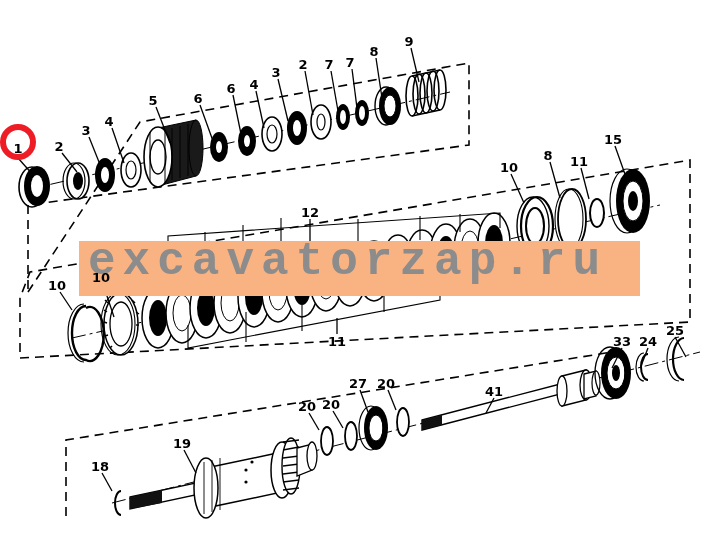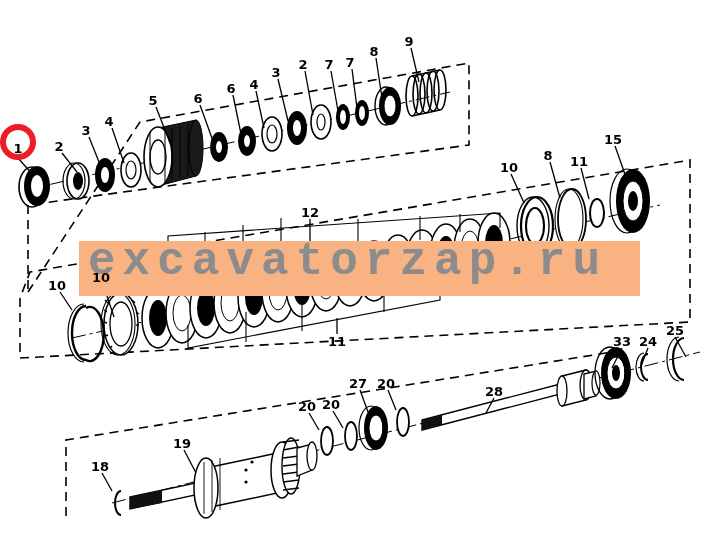--- a/index.html
+++ b/index.html
@@ -399,21 +399,21 @@
       <div style="position: absolute; font-family: &quot;DejaVu Sans&quot;, sans-serif; font-weight: bold; font-size: 13px; color: rgb(0, 0, 0); transform: translate(-50%, -50%); left: 548px; top: 155px; white-space: nowrap;">8</div>
       <div style="position: absolute; font-family: &quot;DejaVu Sans&quot;, sans-serif; font-weight: bold; font-size: 13px; color: rgb(0, 0, 0); transform: translate(-50%, -50%); left: 579px; top: 161px; white-space: nowrap;">11</div>
       <div style="position: absolute; font-family: &quot;DejaVu Sans&quot;, sans-serif; font-weight: bold; font-size: 13px; color: rgb(0, 0, 0); transform: translate(-50%, -50%); left: 613px; top: 139px; white-space: nowrap;">15</div>
       <div style="position: absolute; font-family: &quot;DejaVu Sans&quot;, sans-serif; font-weight: bold; font-size: 13px; color: rgb(0, 0, 0); transform: translate(-50%, -50%); left: 57px; top: 285px; white-space: nowrap;">10</div>
       <div style="position: absolute; font-family: &quot;DejaVu Sans&quot;, sans-serif; font-weight: bold; font-size: 13px; color: rgb(0, 0, 0); transform: translate(-50%, -50%); left: 101px; top: 277px; white-space: nowrap;">10</div>
       <div style="position: absolute; font-family: &quot;DejaVu Sans&quot;, sans-serif; font-weight: bold; font-size: 13px; color: rgb(0, 0, 0); transform: translate(-50%, -50%); left: 310px; top: 212px; white-space: nowrap;">12</div>
       <div style="position: absolute; font-family: &quot;DejaVu Sans&quot;, sans-serif; font-weight: bold; font-size: 13px; color: rgb(0, 0, 0); transform: translate(-50%, -50%); left: 337px; top: 341px; white-space: nowrap;">11</div>
       <div style="position: absolute; font-family: &quot;DejaVu Sans&quot;, sans-serif; font-weight: bold; font-size: 13px; color: rgb(0, 0, 0); transform: translate(-50%, -50%); left: 622px; top: 341px; white-space: nowrap;">33</div>
       <div style="position: absolute; font-family: &quot;DejaVu Sans&quot;, sans-serif; font-weight: bold; font-size: 13px; color: rgb(0, 0, 0); transform: translate(-50%, -50%); left: 648px; top: 341px; white-space: nowrap;">24</div>
       <div style="position: absolute; font-family: &quot;DejaVu Sans&quot;, sans-serif; font-weight: bold; font-size: 13px; color: rgb(0, 0, 0); transform: translate(-50%, -50%); left: 675px; top: 330px; white-space: nowrap;">25</div>
-      <div style="position: absolute; font-family: &quot;DejaVu Sans&quot;, sans-serif; font-weight: bold; font-size: 13px; color: rgb(0, 0, 0); transform: translate(-50%, -50%); left: 494px; top: 391px; white-space: nowrap;">28</div>
+      <div style="position: absolute; font-family: &quot;DejaVu Sans&quot;, sans-serif; font-weight: bold; font-size: 13px; color: rgb(0, 0, 0); transform: translate(-50%, -50%); left: 494px; top: 391px; white-space: nowrap;">41</div>
       <div style="position: absolute; font-family: &quot;DejaVu Sans&quot;, sans-serif; font-weight: bold; font-size: 13px; color: rgb(0, 0, 0); transform: translate(-50%, -50%); left: 307px; top: 406px; white-space: nowrap;">20</div>
       <div style="position: absolute; font-family: &quot;DejaVu Sans&quot;, sans-serif; font-weight: bold; font-size: 13px; color: rgb(0, 0, 0); transform: translate(-50%, -50%); left: 331px; top: 404px; white-space: nowrap;">20</div>
       <div style="position: absolute; font-family: &quot;DejaVu Sans&quot;, sans-serif; font-weight: bold; font-size: 13px; color: rgb(0, 0, 0); transform: translate(-50%, -50%); left: 358px; top: 383px; white-space: nowrap;">27</div>
       <div style="position: absolute; font-family: &quot;DejaVu Sans&quot;, sans-serif; font-weight: bold; font-size: 13px; color: rgb(0, 0, 0); transform: translate(-50%, -50%); left: 386px; top: 383px; white-space: nowrap;">20</div>
       <div style="position: absolute; font-family: &quot;DejaVu Sans&quot;, sans-serif; font-weight: bold; font-size: 13px; color: rgb(0, 0, 0); transform: translate(-50%, -50%); left: 182px; top: 443px; white-space: nowrap;">19</div>
       <div style="position: absolute; font-family: &quot;DejaVu Sans&quot;, sans-serif; font-weight: bold; font-size: 13px; color: rgb(0, 0, 0); transform: translate(-50%, -50%); left: 100px; top: 466px; white-space: nowrap;">18</div>
     </div>
 
 </div>
 

